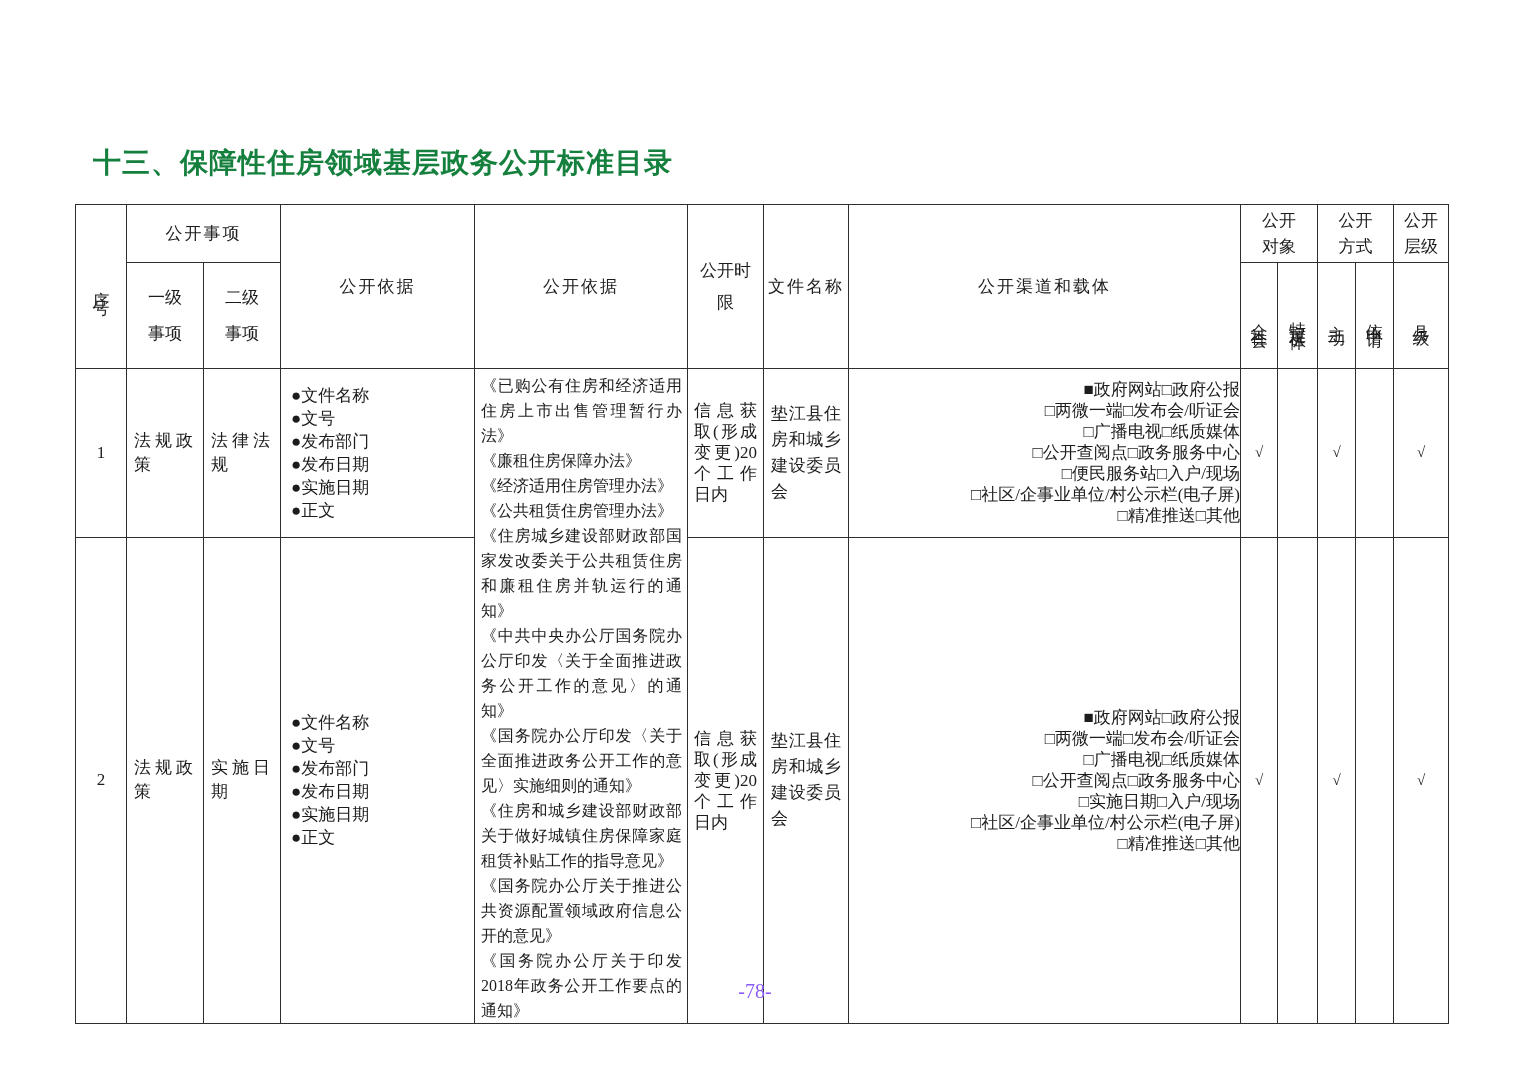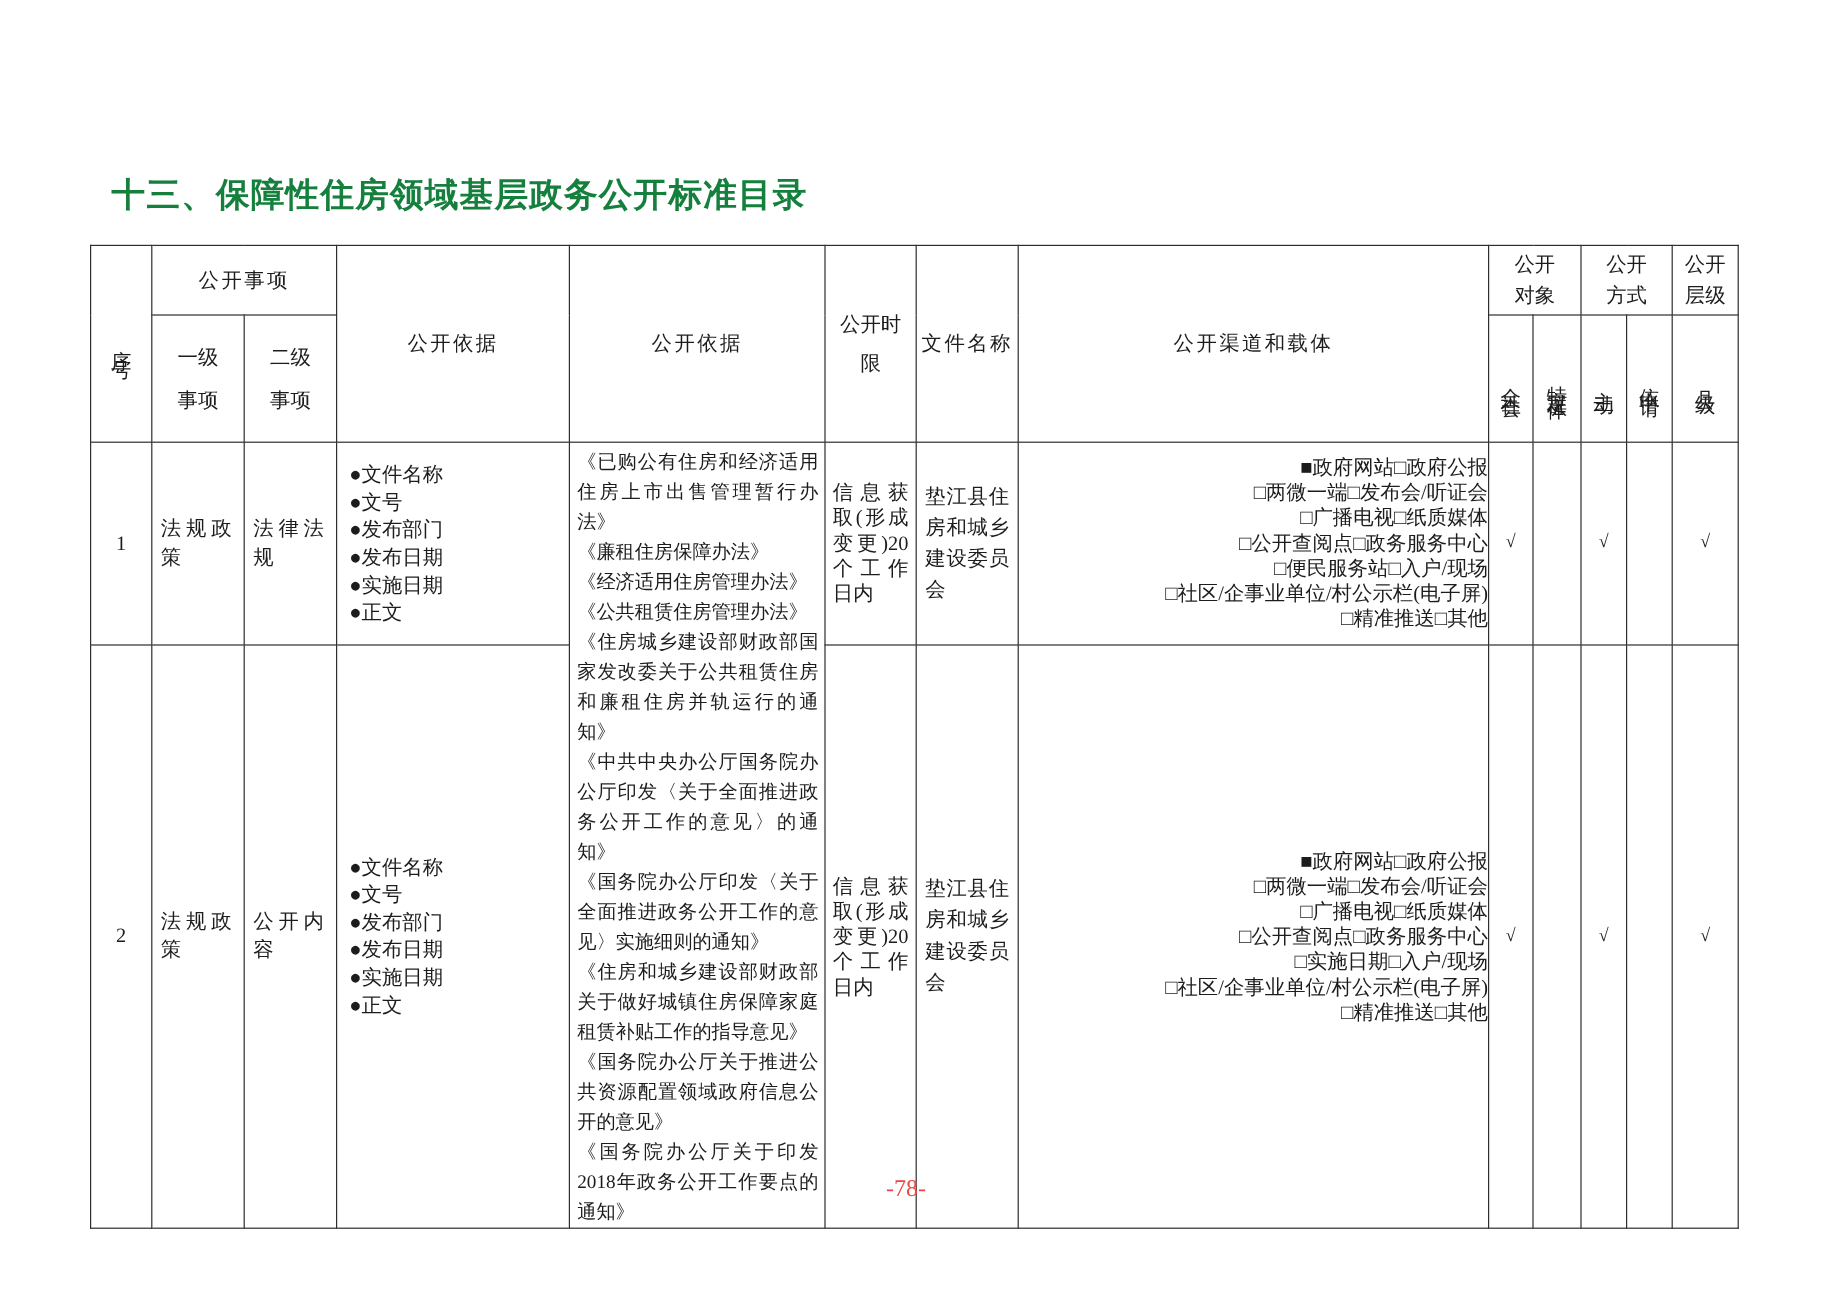--- a/index.html
+++ b/index.html
@@ -56,21 +56,21 @@
   td.subject {
     text-align: justify; padding: 0 7px; line-height: 26px; margin-top: 24px;
   }
   td.channels { padding-left: 10px; text-align: right; }
   .channel-list { line-height: 21px; }
   .channel-list .seg0 { display: inline-block; min-width: 132px; }
   td.mark { font-size: 15px; }
 
   .footer {
     position: absolute; top: 980px; left: 0; width: 1510px;
-    text-align: center; font-size: 20px; color: #ef4444;
+    text-align: center; font-size: 20px; color: #8b5cf6;
   }
 </style>
 </head>
 <body>
 
 <div>
 
   <div class="title">十三、保障性住房领域基层政务公开标准目录</div>
 
   <table class="catalog">
@@ -176,21 +176,21 @@
       <td class="mark">√</td>
       <td class="mark"></td>
       <td class="mark">√</td>
       <td class="mark"></td>
       <td class="mark">√</td>
     </tr>
 
     <tr class="brow2">
       <td>2</td>
       <td class="spread">法规政策</td>
-      <td class="spread">公开内容</td>
+      <td class="spread">实施日期</td>
       <td>
         <div class="bullets">
               <div class="line">●文件名称</div>
               <div class="line">●文号</div>
               <div class="line">●发布部门</div>
               <div class="line">●发布日期</div>
               <div class="line">●实施日期</div>
               <div class="line">●正文</div>
             </div>
       </td>

